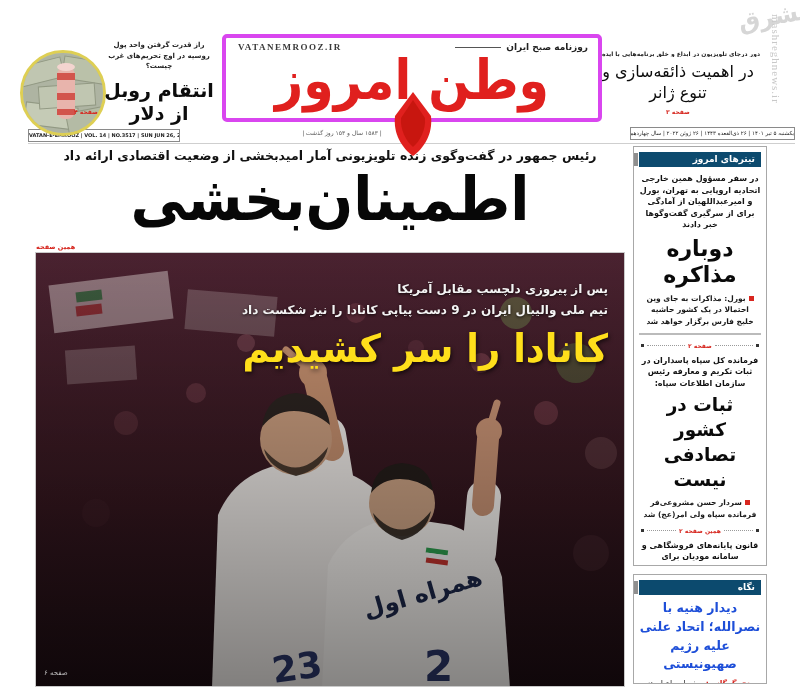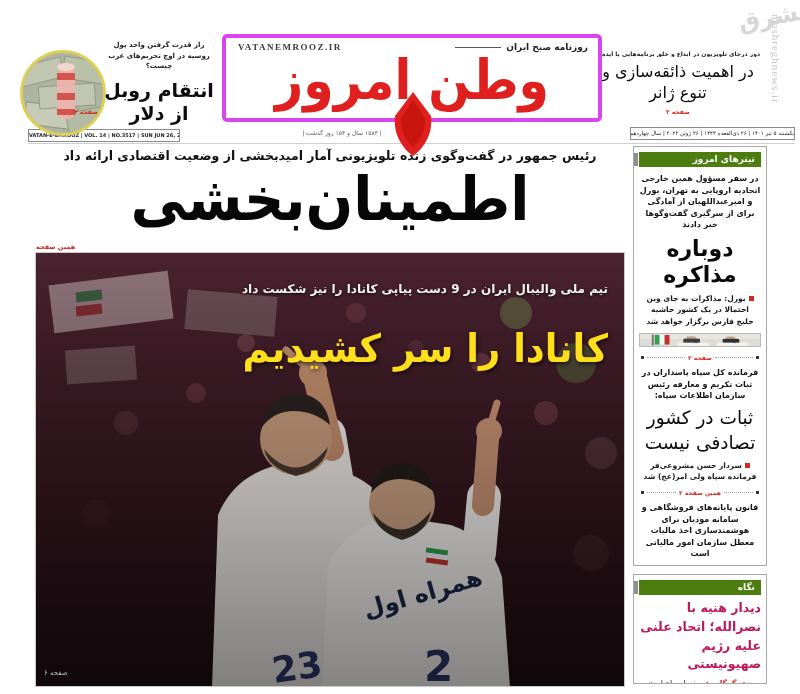--- a/index.html
+++ b/index.html
@@ -67,39 +67,39 @@
                     font-size:37px; font-weight:900; text-shadow:1px 2px 4px rgba(0,0,0,.65);
                     transform:scaleY(1.05); }
   .photo-pageref { position:absolute; left:8px; bottom:9px; color:#ddd; font-size:7px; direction:rtl;
                    opacity:.85;margin-top:18px; }
 
   
   .sidebar { position:absolute; left:633px; top:146px; width:134px; }
   .sb-box { border:1px solid #a8a8a8; background:#fff; padding:5px 5px 3px; }
   .sb-box1 { height:420px; overflow:hidden; display:flex; flex-direction:column; }
   .sb-box2 { margin-top:8px; height:110px; overflow:hidden; }
-  .redbar { position:relative; background:#4d7c0f; color:#fff; font-size:9px; font-weight:bold;
+  .redbar { position:relative; background:#0c4a6e; color:#fff; font-size:9px; font-weight:bold;
             direction:rtl; text-align:right; padding:2px 6px 3px; margin-bottom:4px; }
   .redbar .graysq { position:absolute; left:-9px; top:1px; width:8px; height:13px; background:#8f8f8f; }
   .sb-kicker { font-size:8px; font-weight:bold; color:#131313; direction:rtl; text-align:center;
                line-height:1.45; margin:2px 0; }
   .sb-headline-lg { font-size:22px; font-weight:900; color:#0a0a0a; direction:rtl; text-align:center;
                     line-height:1.2; margin:3px 0 2px; }
-  .sb-headline { font-size:18.5px; font-weight:400; color:#0a0a0a; direction:rtl; text-align:center;
+  .sb-headline { font-size:18.5px; font-weight:700; color:#0a0a0a; direction:rtl; text-align:center;
                  line-height:1.35; margin:2px 0; }
   .sb-bullet { font-size:7.5px; font-weight:bold; color:#1a1a1a; direction:rtl; text-align:center;
                line-height:1.55; margin:2px 4px; }
   .sb-bullet .sq { display:inline-block; width:5px; height:5px; background:#d8261f; margin-left:3px; }
   .sb-photo { width:100%; height:52px; margin:3px 0; border:1px solid #bbb; }
   .divider { display:flex; align-items:center; gap:3px; margin:4px 2px; }
   .divider .ln { flex:1; border-top:1px dotted #9a9a9a; }
   .divider .end { width:3px; height:3px; background:#333; }
   .divider .pg { font-size:6px; }
 
-  .ng-headline { font-size:12.5px; font-weight:900; color:#be185d; direction:rtl; 
+  .ng-headline { font-size:12.5px; font-weight:900; color:#1d4ed8; direction:rtl; text-align:center;
                  line-height:1.5; margin:3px 0 4px; }
   .ng-body { font-size:7.8px; color:#222; direction:rtl; text-align:justify; line-height:1.6; }
   .ng-byline { color:#d8261f; font-weight:bold; }
 </style>
 </head>
 <body>
 
 <div id="page">
 
   <div class="wm-script">مشرق</div>
@@ -219,20 +219,21 @@
           <rect x="390" y="296" width="22" height="5" fill="#2e9e4f" transform="rotate(8 401 298)"></rect>
           <rect x="390" y="301" width="22" height="5" fill="#f2f2f2" transform="rotate(8 401 303)"></rect>
           <rect x="390" y="306" width="22" height="5" fill="#c2332e" transform="rotate(8 401 308)"></rect>
         </g>
         <text x="330" y="365" font-size="24" font-weight="bold" fill="#1c2749" transform="rotate(-16 330 365)">همراه اول</text>
         <text x="388" y="428" font-size="42" font-weight="bold" fill="#2a3566">2</text>
       </g>
       <rect width="590" height="435" fill="url(#shade)"></rect>
     </svg>
     <div class="photo-kicker">
+      <div>پس از پیروزی دلچسب مقابل آمریکا</div>
       <div>تیم ملی والیبال ایران در 9 دست پیاپی کانادا را نیز شکست داد</div>
     </div>
     <div class="photo-headline">کانادا را سر کشیدیم</div>
     <div class="photo-pageref">صفحه ۶</div>
   </div>
 
   <div class="sidebar">
     <div class="sb-box sb-box1">
       <div class="redbar">
         <span class="graysq"></span>

